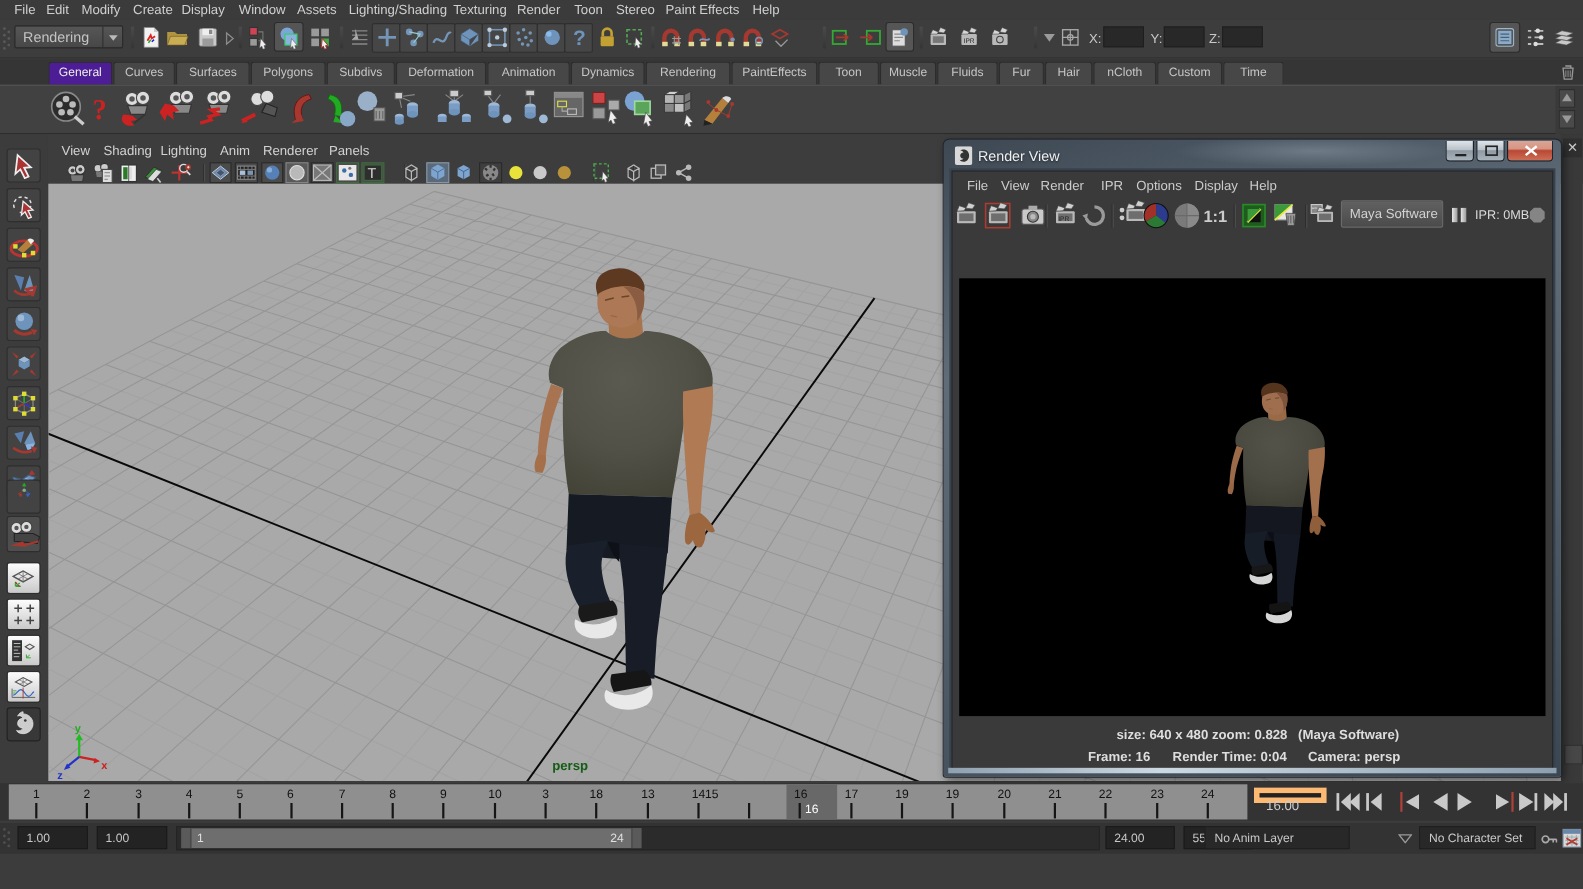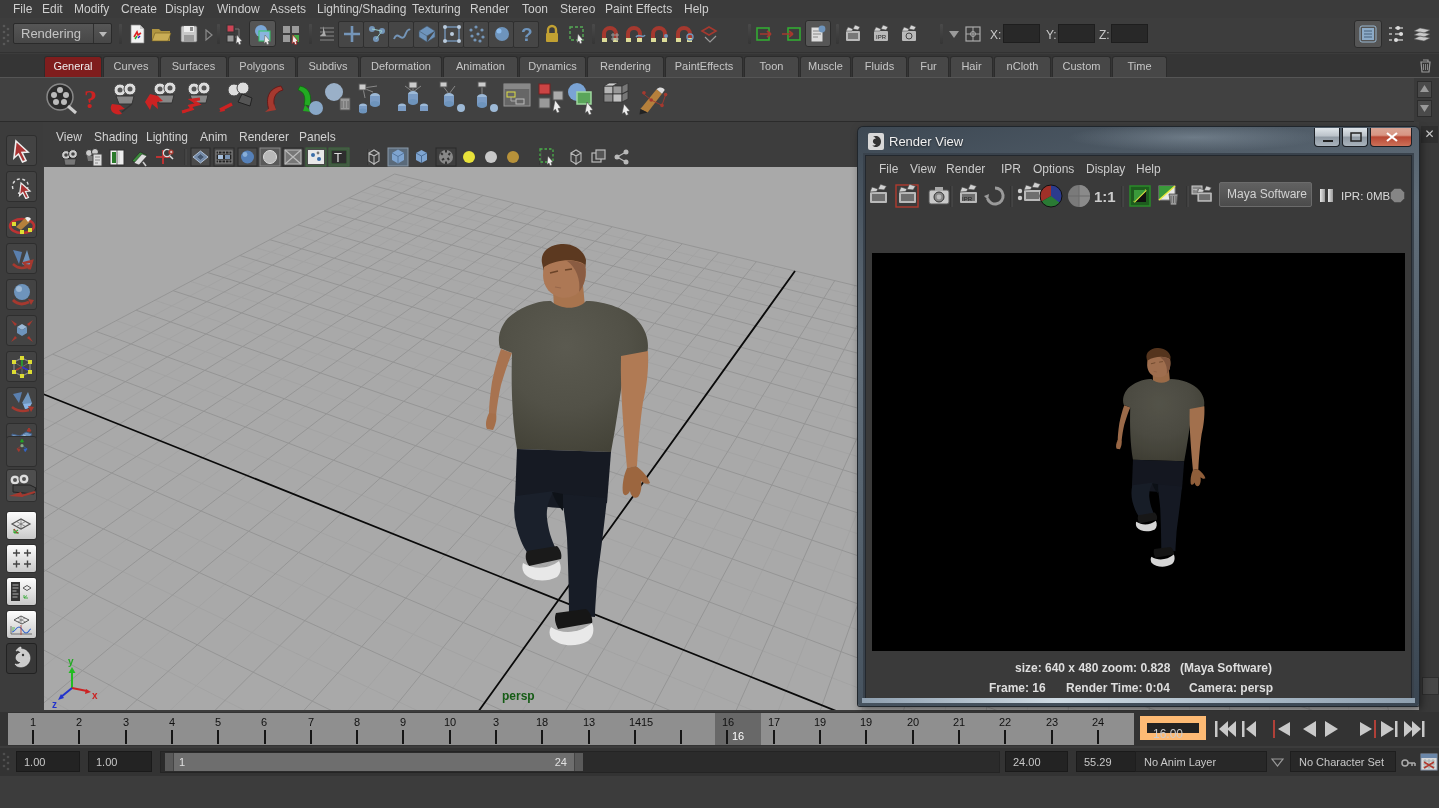--- a/index.html
+++ b/index.html
@@ -10,21 +10,21 @@
 
 #toolbar{position:absolute;left:0;top:18px;width:1439px;height:35px;background:#3d3d3d;border-bottom:1px solid #323232}
 #rendsel{position:absolute;left:13px;top:5px;width:99px;height:21px;background:linear-gradient(#565656,#474747);border:1px solid #2a2a2a;border-radius:2px;color:#c4c4c4;font-size:13px;line-height:19px;padding-left:7px}
 #rendsel:after{content:"";position:absolute;right:0;top:0;width:17px;height:19px;border-left:1px solid #2f2f2f}
 #rendsel b{position:absolute;right:4px;top:8px;width:0;height:0;border:4px solid transparent;border-top:5px solid #b9b9b9}
 .tsep{position:absolute;top:6px;width:3px;height:20px;background:linear-gradient(#4a4a4a,#353535);border-radius:1px}
 .ticon{position:absolute;top:5px;width:22px;height:22px}
 
 #shelftabs{position:absolute;left:0;top:54px;width:1439px;height:23px;background:#353535}
 .tab{position:absolute;top:2px;height:21px;background:#474747;border:1px solid #2c2c2c;border-bottom:none;border-radius:3px 3px 0 0;color:#c6c6c6;font-size:11px;text-align:center;line-height:19px}
-.tab.active{background:#7f1d1d;color:#eee}
+.tab.active{background:#4c1d95;color:#eee}
 #shelf{position:absolute;left:0;top:77px;width:1439px;height:45px;background:#414141;border-top:1px solid #555;border-bottom:1px solid #2b2b2b}
 
 #shelfctl{position:absolute;left:0;top:54px;width:40px;height:68px;background:#3a3a3a}
 
 #leftbar{position:absolute;left:0;top:122px;width:43px;height:588px;background:#3c3c3c}
 .ltool{position:absolute;left:6px;width:31px;height:31px;background:#434343;border:1px solid #2e2e2e;border-radius:3px}
 
 #panel{position:absolute;left:43px;top:122px;width:1396px;height:588px;background:#3d3d3d}
 #panelmenu{position:absolute;left:0;top:5px;width:100%;height:20px;color:#d2d2d2;font-size:12px}
 #panelmenu span{position:absolute;top:3px}
@@ -43,21 +43,21 @@
 .winbtn{position:absolute;top:1px;height:19px;border:1px solid #1c2026;border-top:none;border-radius:0 0 4px 4px;background:linear-gradient(#dfe5ea 0%,#bac2c9 45%,#8f99a3 50%,#aab4bd 100%)}
 
 #timeline{position:absolute;left:0;top:712px;width:1439px;height:34px;background:#333}
 #tlruler{position:absolute;left:8px;top:1px;width:1126px;height:32px;background:#8f8f8f}
 #tlnum{position:absolute;top:3px;width:100%;height:14px}
 #tlnum i{position:absolute;font-style:normal;font-size:11px;color:#111;transform:translateX(-50%)}
 #tlticks{position:absolute;top:17px;width:100%;height:16px}
 #tlticks u{position:absolute;width:2px;height:14px;background:#151515}
 #curframe{position:absolute;left:707px;top:0;width:46px;height:32px;background:#686868}
 #curframe i{position:absolute;left:0;top:17px;width:100%;text-align:center;font-style:normal;font-size:11px;color:#fff}
-#tlfield{position:absolute;left:1140px;top:4px;width:66px;height:24px;background:#222;border:7px solid #fdba74;color:#ccc;font-size:12px;line-height:23px;padding-left:6px}
+#tlfield{position:absolute;left:1140px;top:4px;width:66px;height:14px;background:#222;border:5px solid #fdba74;color:#ccc;font-size:12px;line-height:23px;padding-left:6px}
 
 #range{position:absolute;left:0;top:748px;width:1439px;height:28px;background:#333}
 .rfield{position:absolute;top:3px;height:21px;background:#232323;border:1px solid #1a1a1a;color:#c8c8c8;font-size:11px;line-height:20px;padding-left:7px}
 #rtrack{position:absolute;left:160px;top:3px;width:840px;height:22px;background:#2b2b2b;border:1px solid #242424}
 #rbar{position:absolute;left:4px;top:1px;width:418px;height:18px;background:#6e6e6e}
 .rdrop{position:absolute;top:3px;height:21px;background:#282828;border:1px solid #1e1e1e;color:#c8c8c8;font-size:11px;line-height:20px;padding-left:8px}
 
 #cmd{position:absolute;left:0;top:776px;width:1439px;height:32px;background:#3b3b3b}
 #cmd .lbl{position:absolute;left:24px;top:9px;color:#c9c9c9;font-size:12px}
 #mel{position:absolute;left:62px;top:4px;width:676px;height:25px;background:#262626;border:1px solid #1d1d1d}
@@ -999,21 +999,21 @@
         <div class="abs" style="right:0;top:0;width:9px;height:18px;background:#5a5a5a;border-left:1px solid #444"></div>
         <span class="abs" style="left:14px;top:3px;font-size:11px;color:#e0e0e0">1</span>
         <span class="abs" style="right:16px;top:3px;font-size:11px;color:#e0e0e0">24</span>
       </div>
     </div>
     <div class="rfield" style="left:1005px;width:63px">24.00</div>
     <div class="rfield" style="left:1076px;width:63px">55.29</div>
     <svg class="abs" style="left:1146px;top:10px" width="13" height="9" viewBox="0 0 13 9">
         <path d="M1 1h11L6.5 8z" fill="none" stroke="#9a9a9a" stroke-width="1.2"></path>
       </svg>
-    <div class="rdrop" style="left:1135px;width:132px">No Anim Layer</div>
+    <div class="rdrop" style="left:1095px;width:132px">No Anim Layer</div>
     <svg class="abs" style="left:1271px;top:10px" width="13" height="9" viewBox="0 0 13 9">
         <path d="M1 1h11L6.5 8z" fill="none" stroke="#9a9a9a" stroke-width="1.2"></path>
       </svg>
     <div class="rdrop" style="left:1290px;width:106px">No Character Set</div>
     <svg class="abs" style="left:1400px;top:7px" width="16" height="16" viewBox="0 0 16 16">
         <circle cx="5" cy="8" r="3" fill="none" stroke="#aaa" stroke-width="1.5"></circle>
         <path d="M8 8h7M12 8v3M15 8v3" stroke="#aaa" stroke-width="1.5"></path>
       </svg>
     <svg class="abs" style="left:1420px;top:5px" width="18" height="18" viewBox="0 0 18 18">
         <rect x="1" y="1" width="16" height="16" fill="#d8d8d8" stroke="#8a9ab0"></rect>

